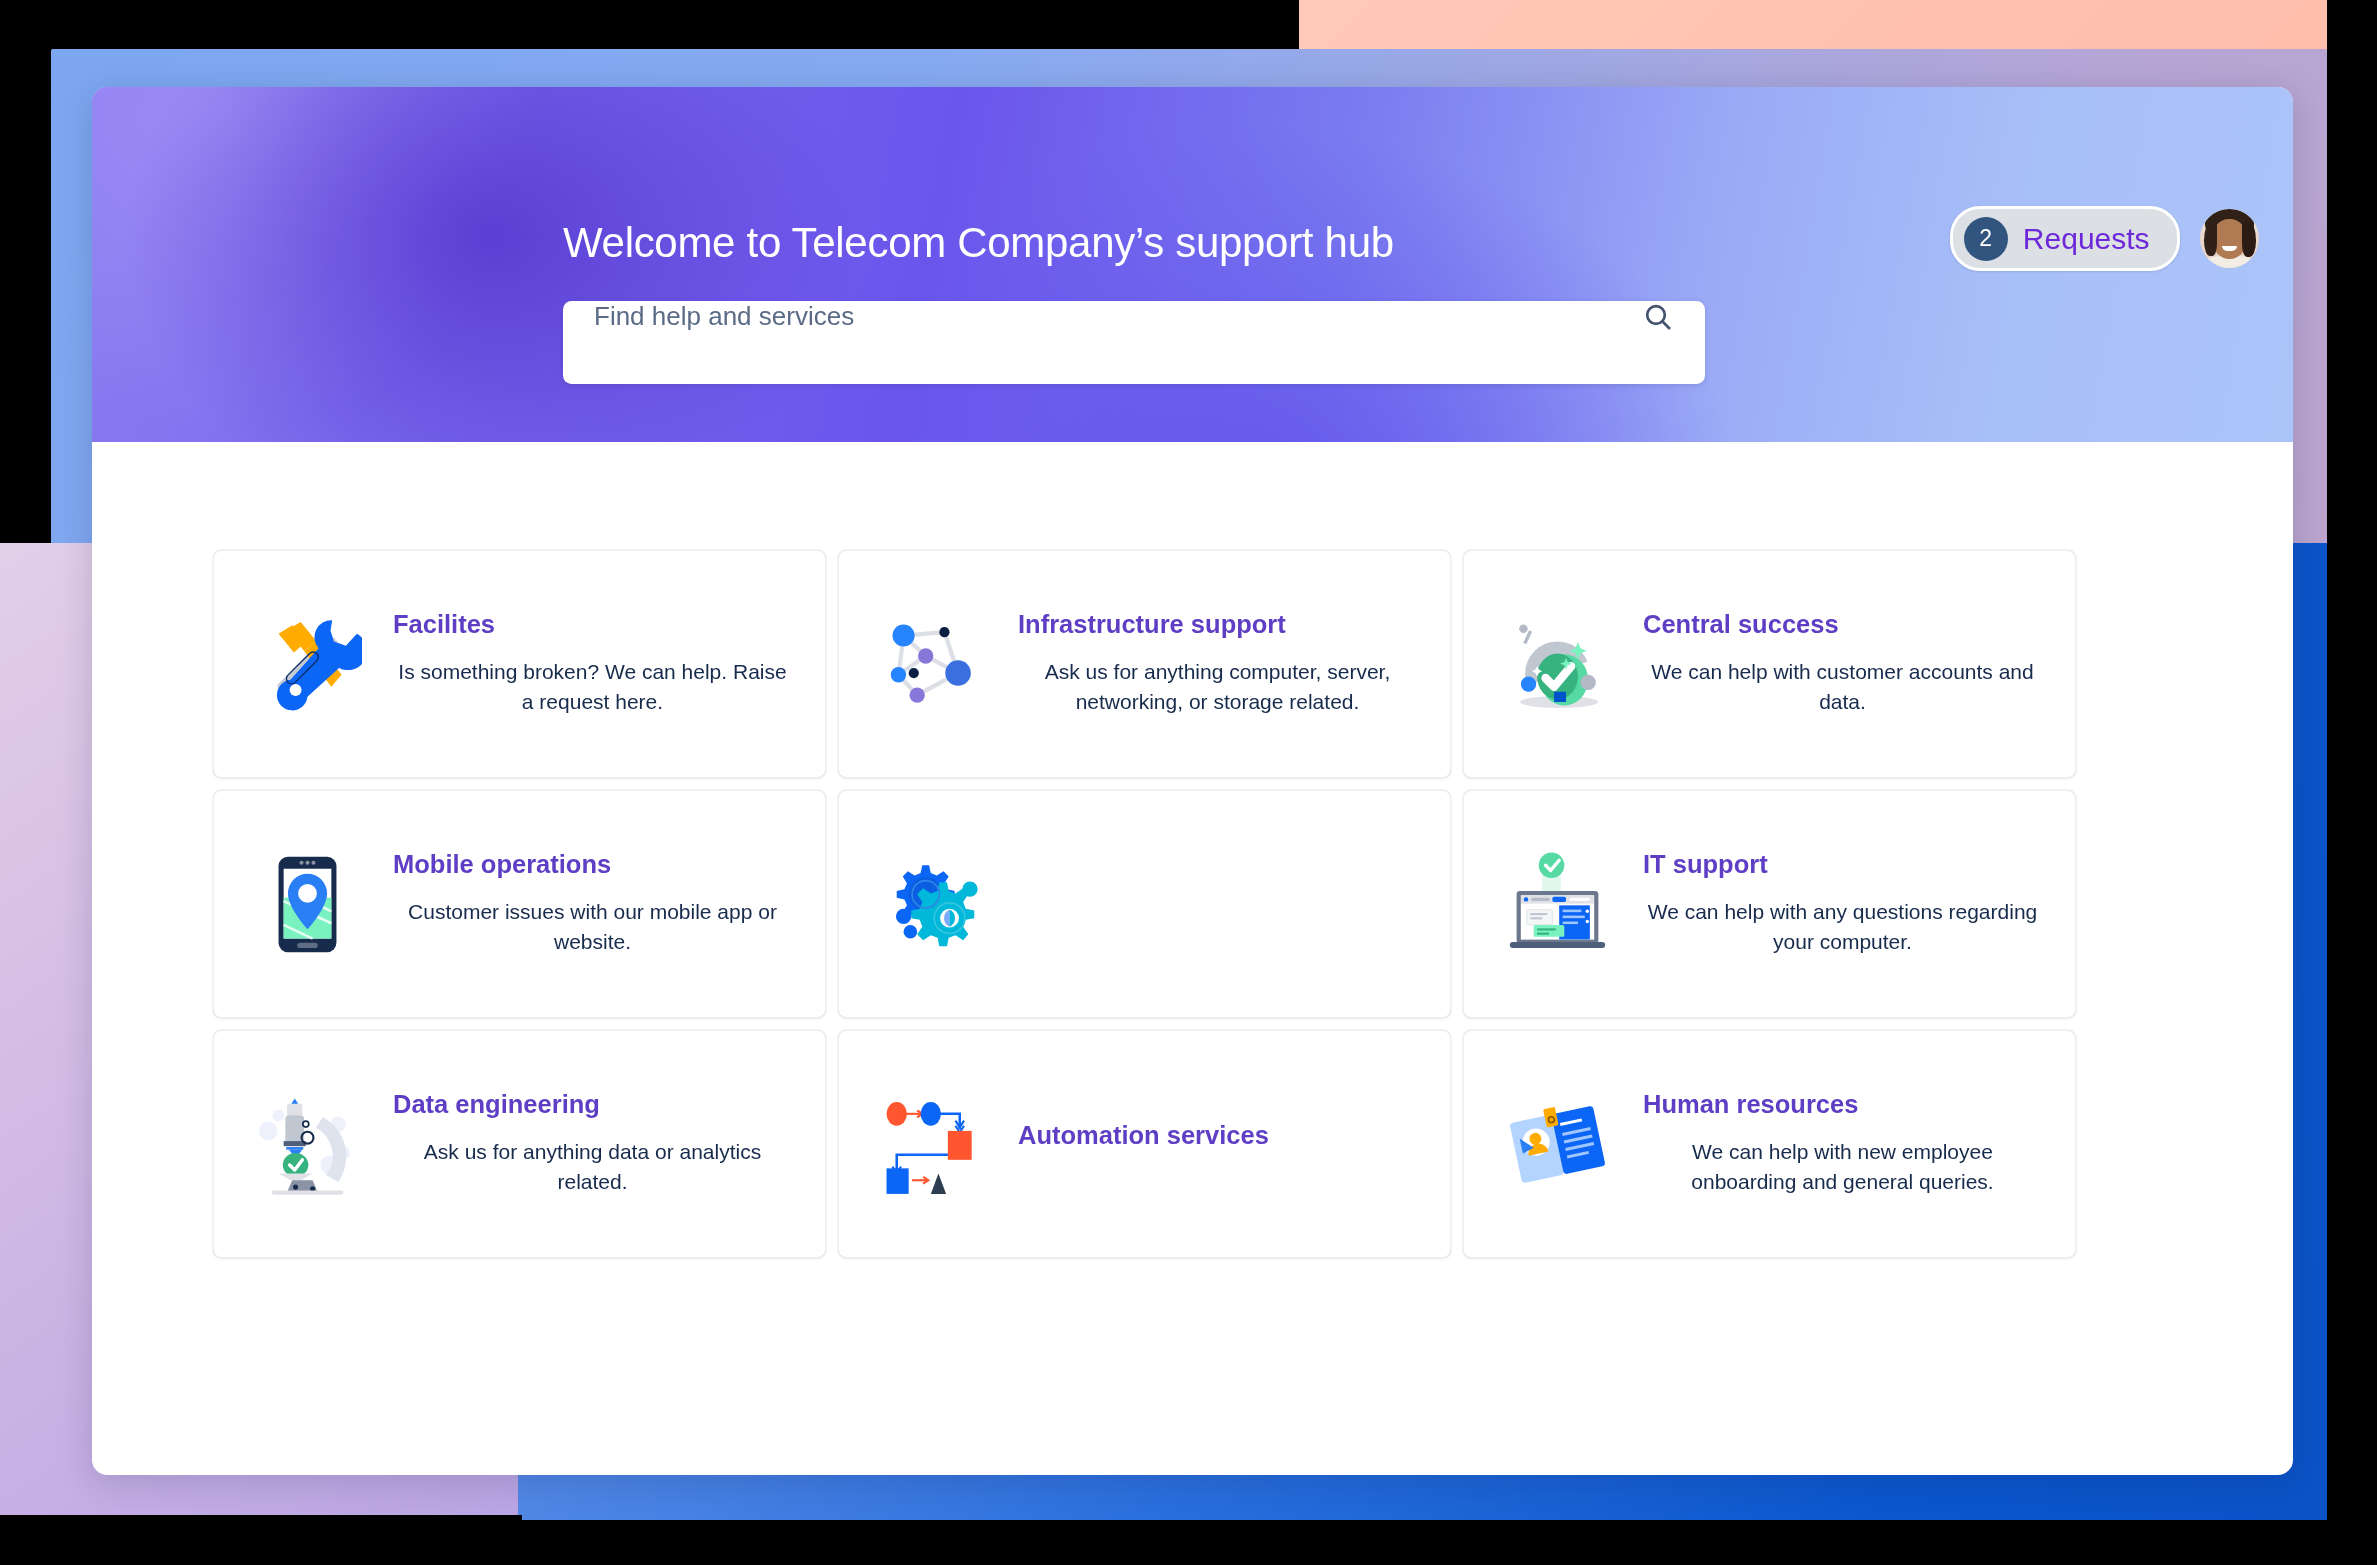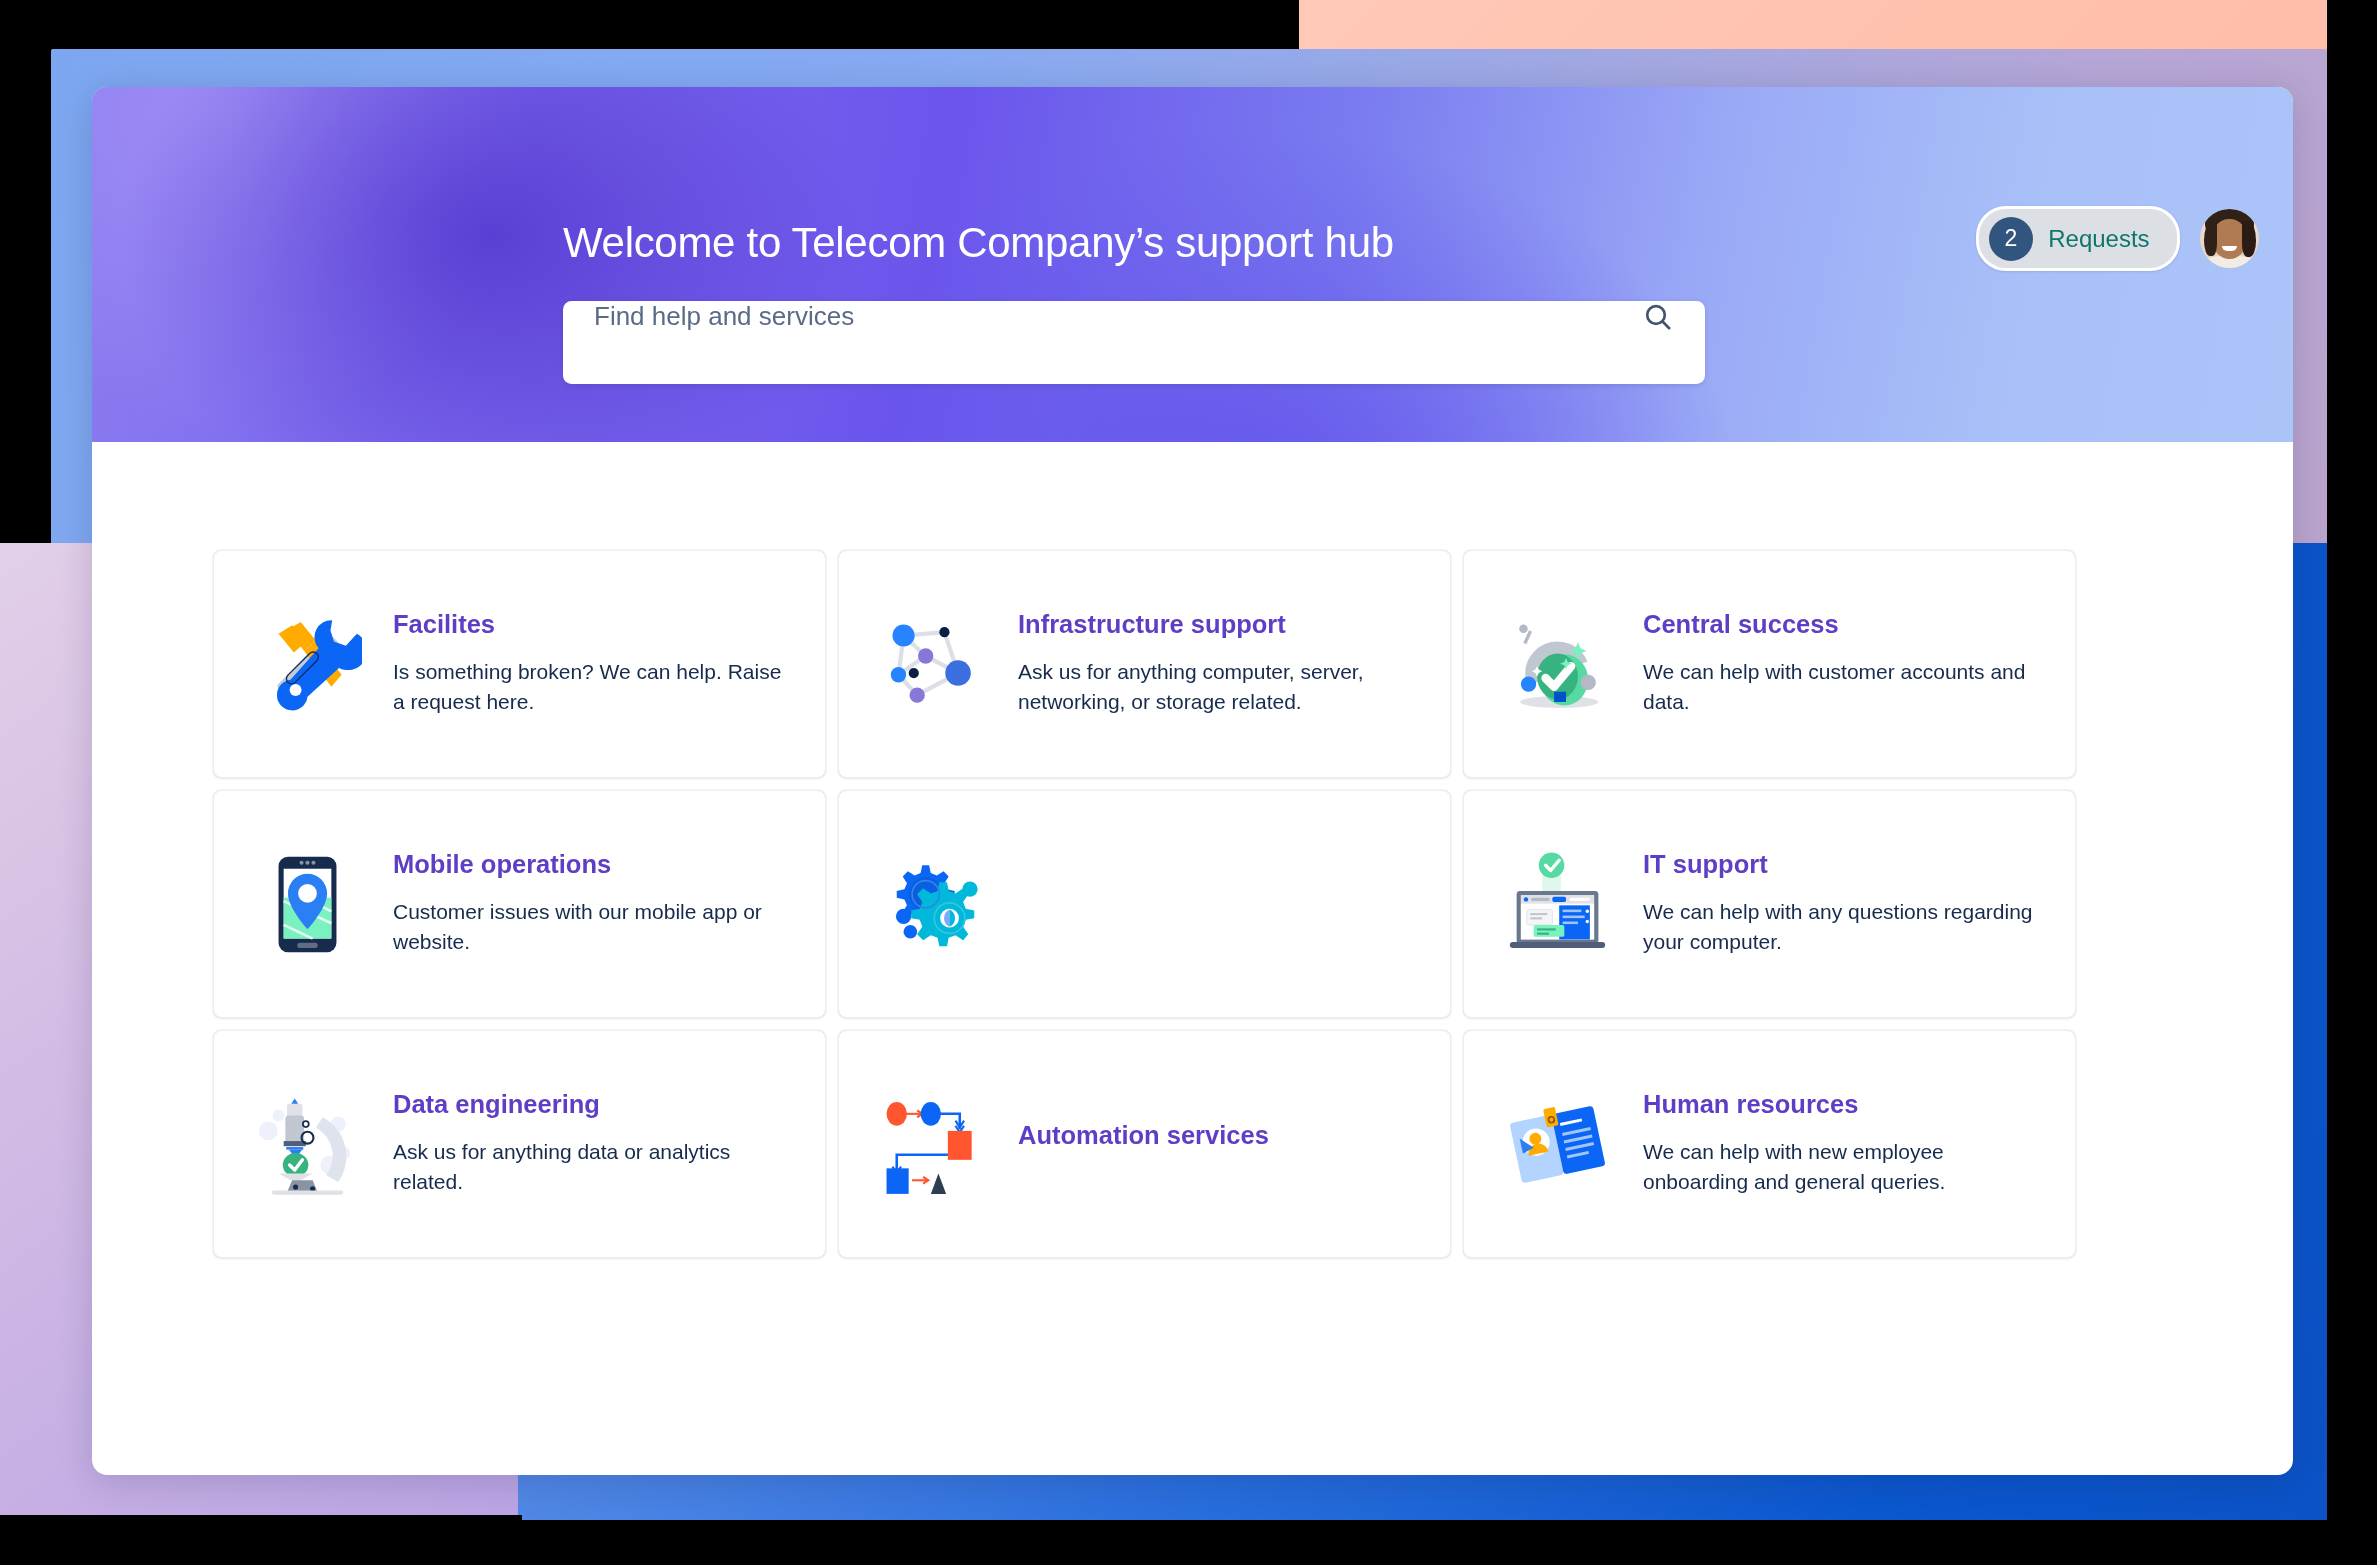--- a/index.html
+++ b/index.html
@@ -75,21 +75,21 @@
   #requests-pill{
     display:flex;align-items:center;gap:15.3px;
     height:59px;padding:0 27px 0 10.2px;border-radius:30px;
     background:#dcdfe4;border:3.4px solid #ffffff;
     box-shadow:0 0.8px 2.5px rgba(20,25,70,.14);
   }
   #requests-count{
     min-width:44px;height:44px;border-radius:22px;background:#32557f;
     color:#ffffff;font-size:23px;display:flex;align-items:center;justify-content:center;
   }
-  #requests-label{font-size:24px;color:#0f766e;}
+  #requests-label{font-size:30px;color:#6d28d9;}
   #avatar{
     width:59px;height:59px;border-radius:50%;overflow:hidden;position:relative;
     background:linear-gradient(180deg,#efe2d6 0%,#e4cfbd 100%);
     flex:none;
   }
   .av-hair{position:absolute;left:9%;top:0;width:82%;height:48%;border-radius:50% 50% 42% 42%;background:#2f2018;}
   .av-face{position:absolute;left:20%;top:17%;width:60%;height:68%;border-radius:48% 48% 50% 50%;background:#b07a52;}
   .av-hairL{position:absolute;left:6%;top:22%;width:22%;height:58%;border-radius:60% 10% 40% 50%;background:#2f2018;}
   .av-hairR{position:absolute;right:5%;top:20%;width:24%;height:62%;border-radius:10% 60% 50% 40%;background:#2a1b14;}
   .av-smile{position:absolute;left:38%;top:63%;width:24%;height:9%;border-radius:0 0 34px 34px;background:#fff;}
@@ -107,21 +107,21 @@
     box-shadow:0 0.8px 2.5px rgba(9,30,66,.10),0 0 0.8px rgba(9,30,66,.12);
     display:flex;align-items:center;padding:0 0 0 39px;box-sizing:border-box;
     cursor:pointer;
   }
   .svc-icon{width:109px;height:109px;flex:none;display:flex;align-items:center;justify-content:center;}
   .svc-text{margin-left:31px;max-width:399px;}
   .svc-title{
     color:#5e3ec5;font-size:25.5px;font-weight:700;margin:0 0 18.7px 0;line-height:1.1;
   }
   .svc-desc{
-    color:#172b4d;font-size:21px;line-height:1.46;margin:0;font-weight:400;
+    color:#172b4d;font-size:21px;line-height:1.46;margin:0;font-weight:400;text-align:center;
   }
 </style>
 </head>
 <body>
 
 <div id="bg-layer">
   <div class="bg-black-tl"></div>
   <div class="bg-peach"></div>
   <div class="bg-periwinkle"></div>
   <div class="bg-lilac"></div>

